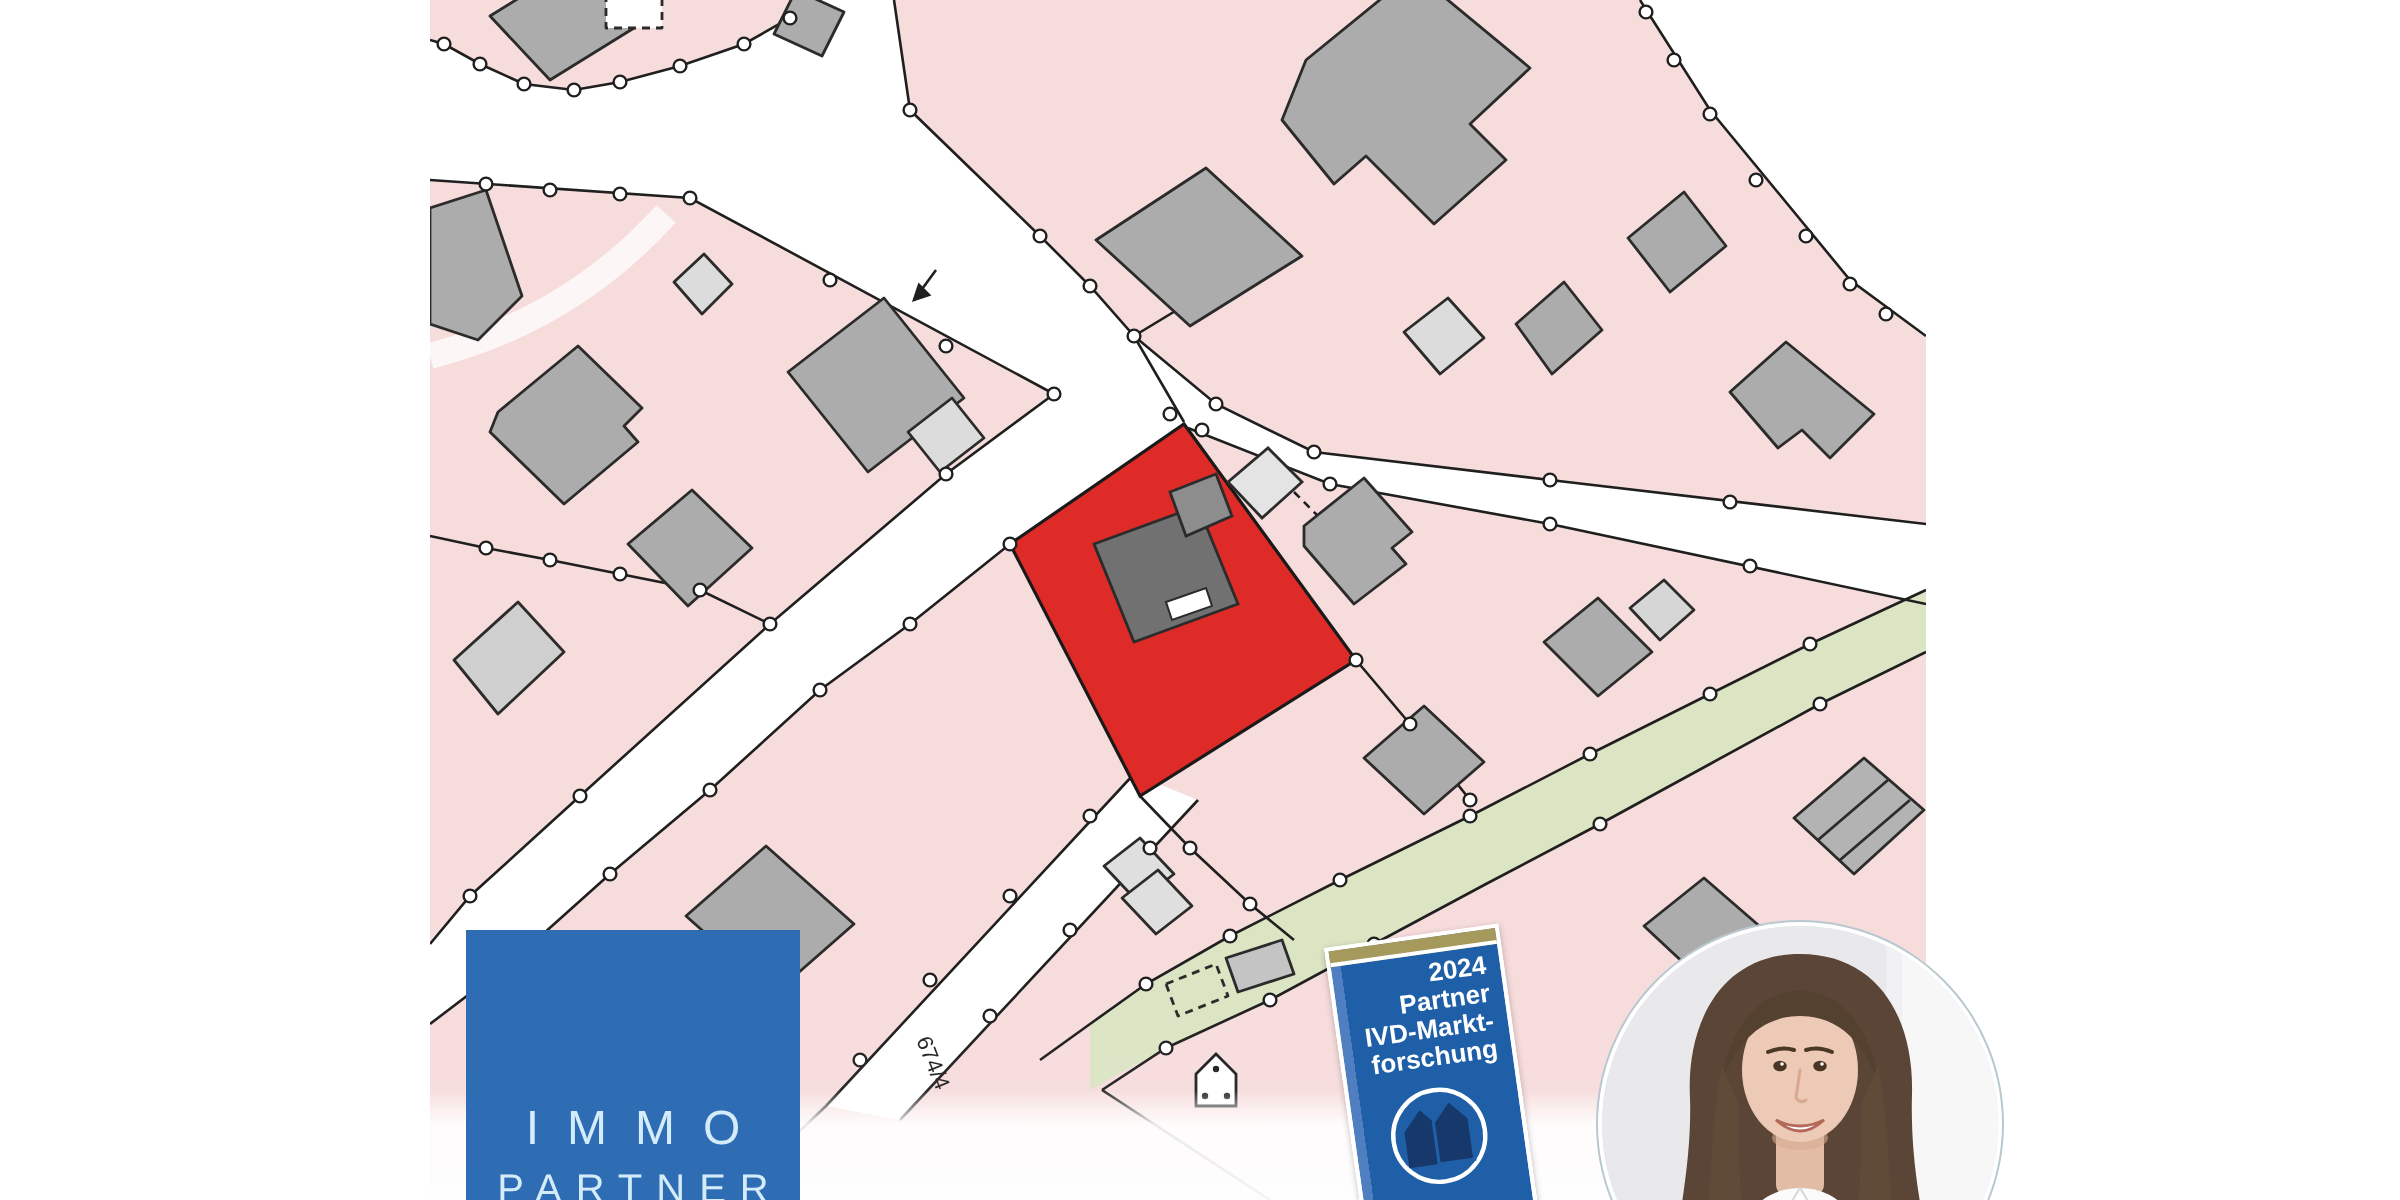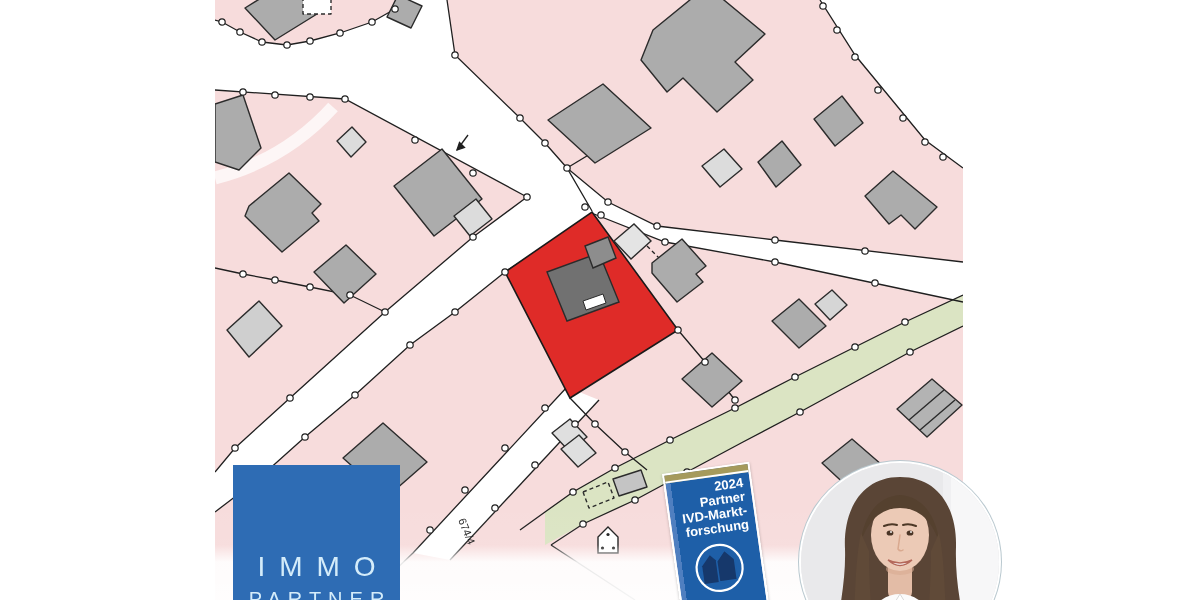--- a/index.html
+++ b/index.html
@@ -10,21 +10,21 @@
   .map-wrap{position:absolute;left:215px;top:0;width:748px;height:600px;}
   .map-wrap svg{display:block;}
 
   
   .logo{
     position:absolute;left:233px;top:465px;width:167px;height:170px;
     background:var(--logo-blue);display:flex;flex-direction:column;
     align-items:center;justify-content:flex-start;
   }
   .logo-line1{
-    margin-top:88px;color:var(--logo-text);font-size:28px;font-weight:400;
+    margin-top:88px;color:var(--logo-text);font-size:24px;font-weight:400;
     letter-spacing:14px;padding-left:14px;line-height:1;
   }
   .logo-line2{
     margin-top:8px;color:var(--logo-text);font-size:20px;font-weight:400;
     letter-spacing:7px;padding-left:7px;line-height:1;
   }
 
   
   .badge{
     position:absolute;left:662px;top:474px;width:88px;height:160px;

